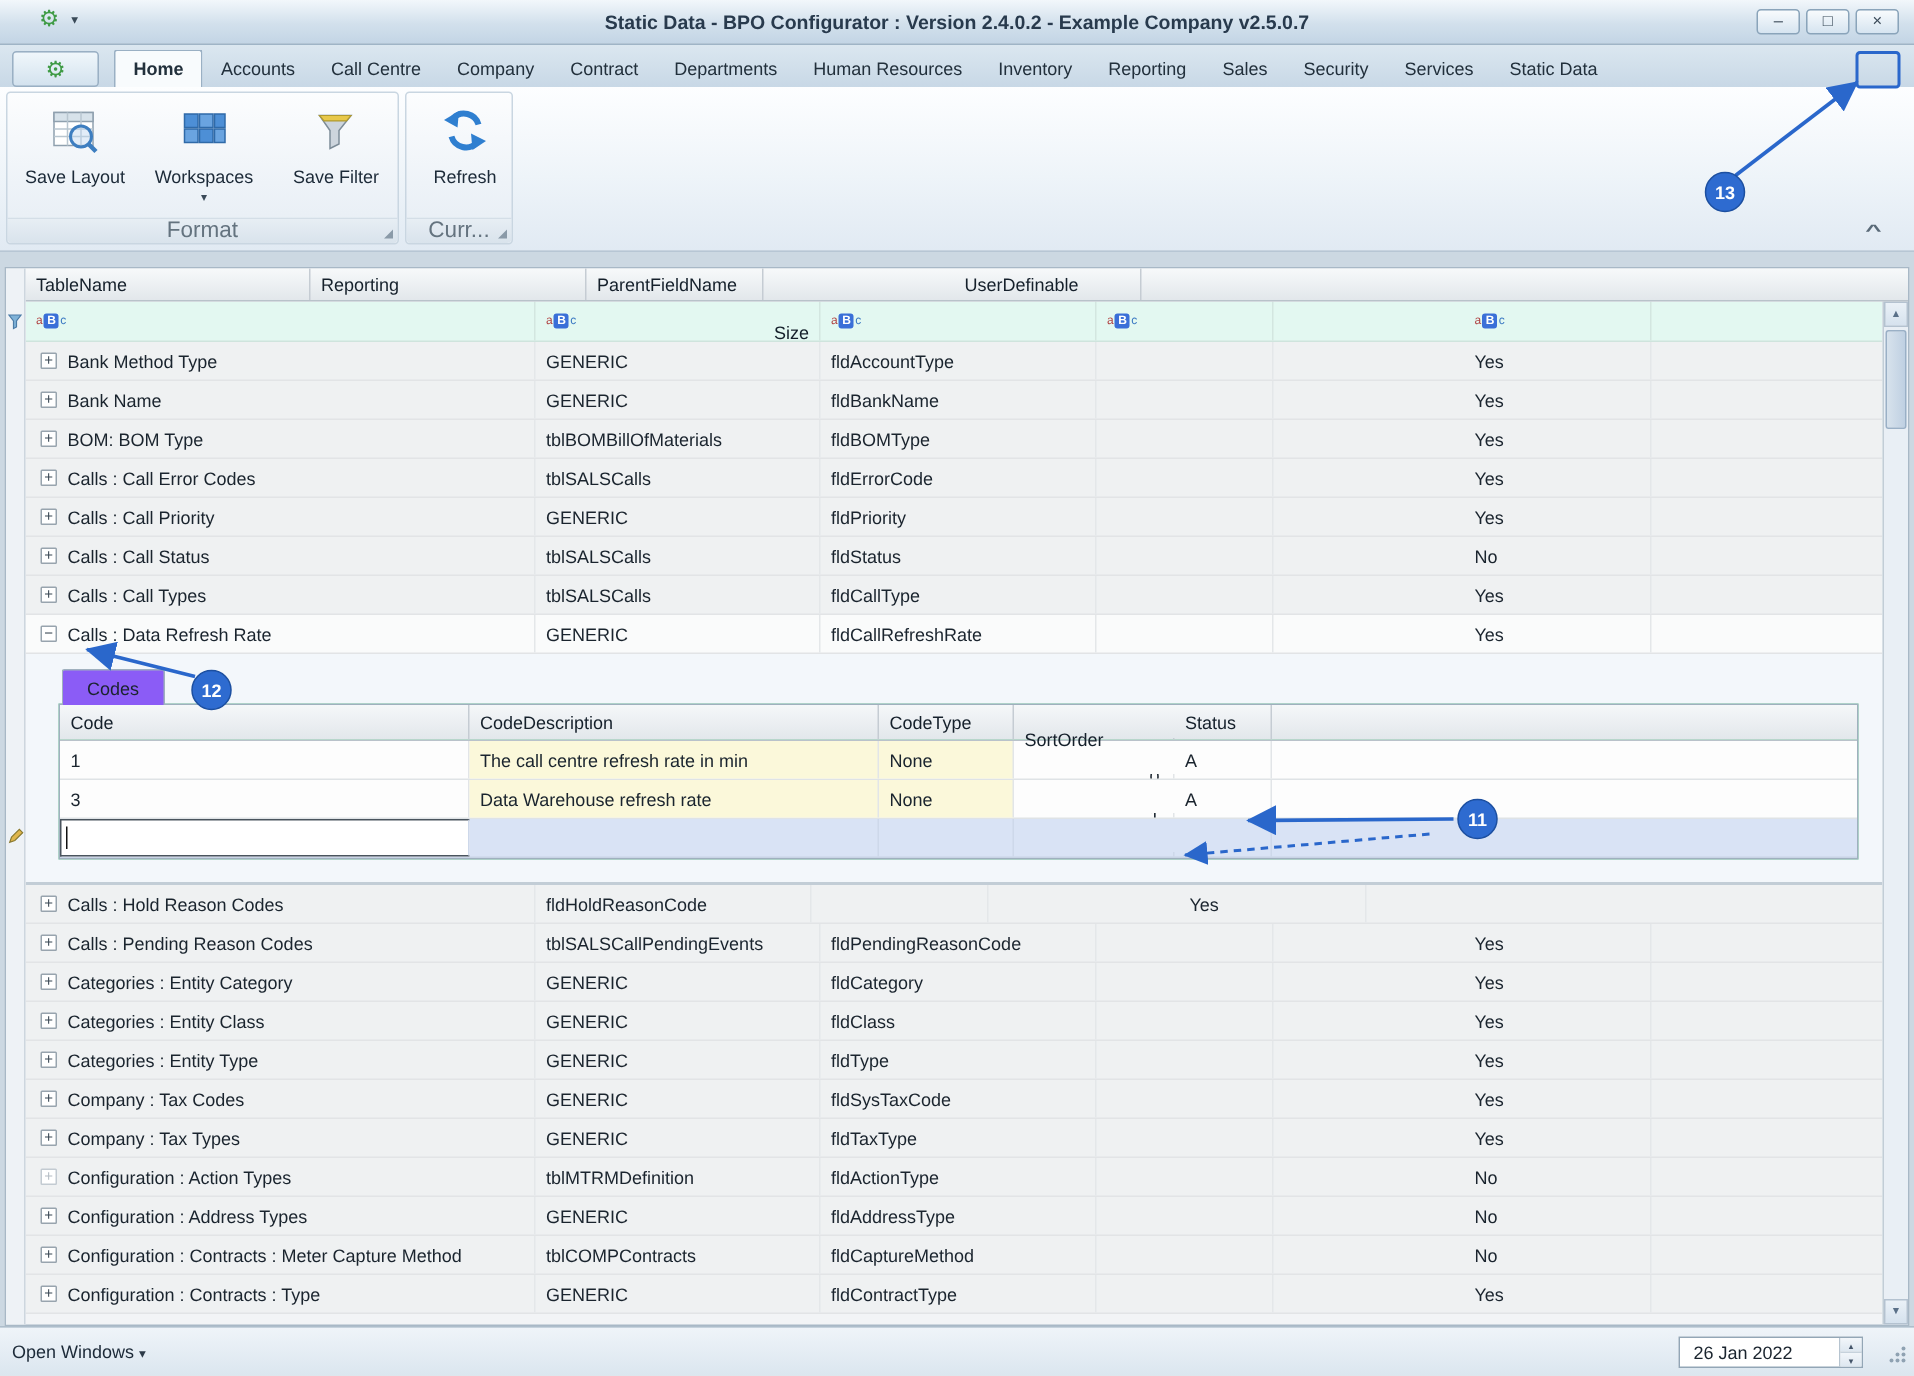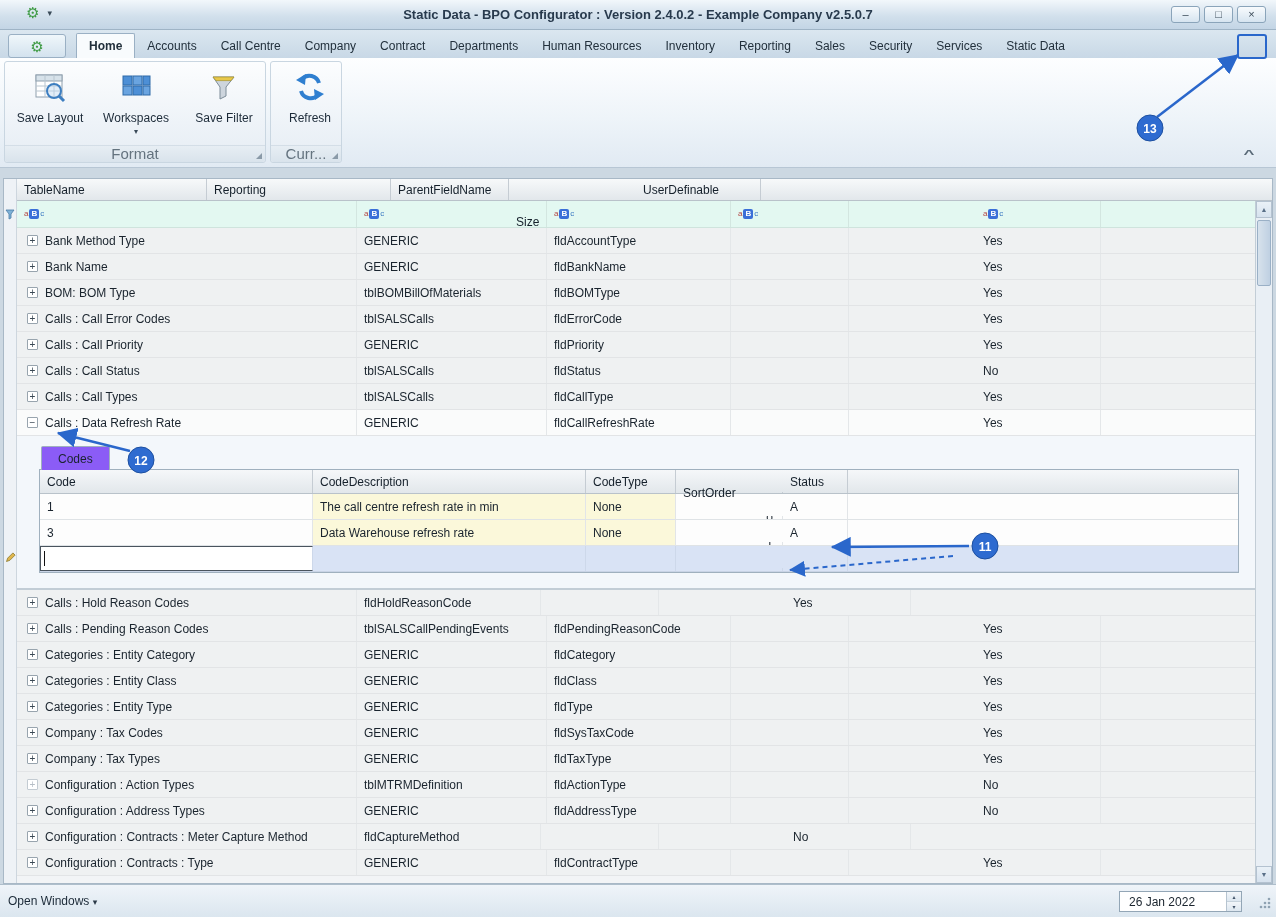--- a/index.html
+++ b/index.html
@@ -538,20 +538,21 @@
           <div class="cell c-parent"></div>
           <div class="cell c-size num">4</div>
           <div class="cell c-ud">No</div>
           <div class="cell fill"></div>
         </div>
         <div class="grow">
           <div class="cell c-desc">
             <div class="xbox">+</div>
             <div class="dlabel">Configuration : Contracts : Meter Capture Method</div>
           </div>
+          <div class="cell c-table">tblCOMPContracts</div>
           <div class="cell c-field">fldCaptureMethod</div>
           <div class="cell c-parent"></div>
           <div class="cell c-size num">50</div>
           <div class="cell c-ud">No</div>
           <div class="cell fill"></div>
         </div>
         <div class="grow">
           <div class="cell c-desc">
             <div class="xbox">+</div>
             <div class="dlabel">Configuration : Contracts : Type</div>

